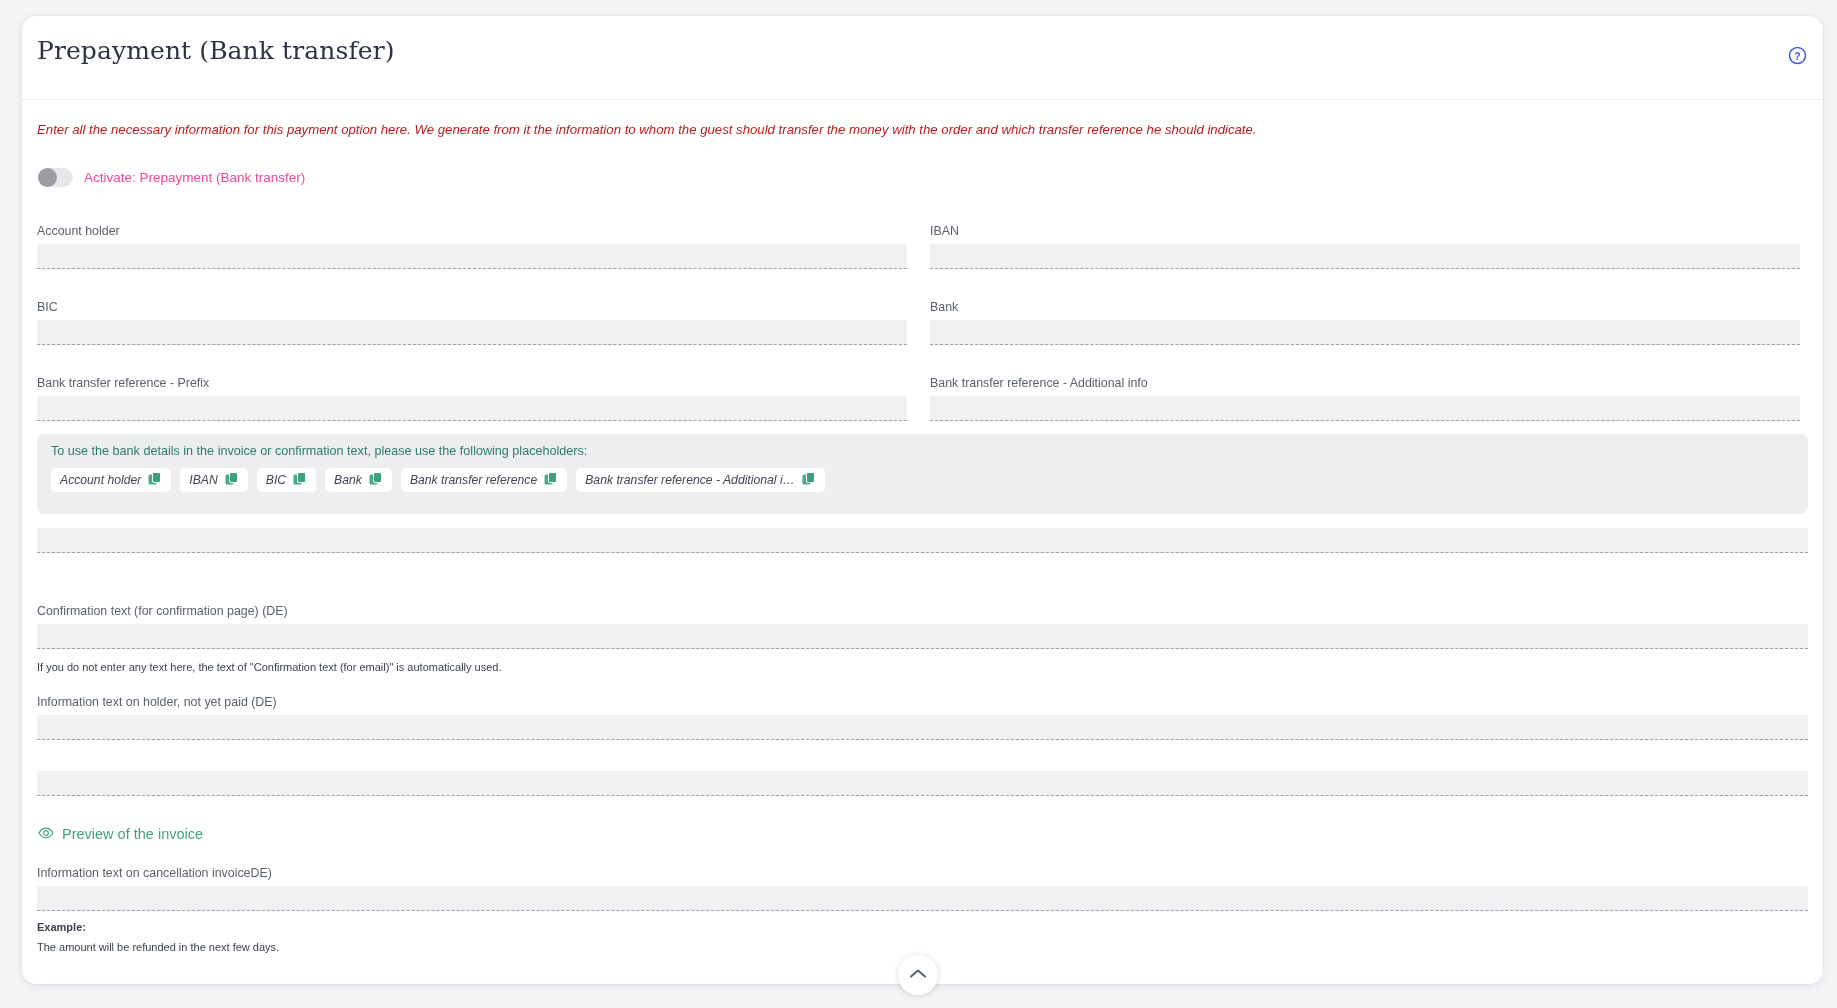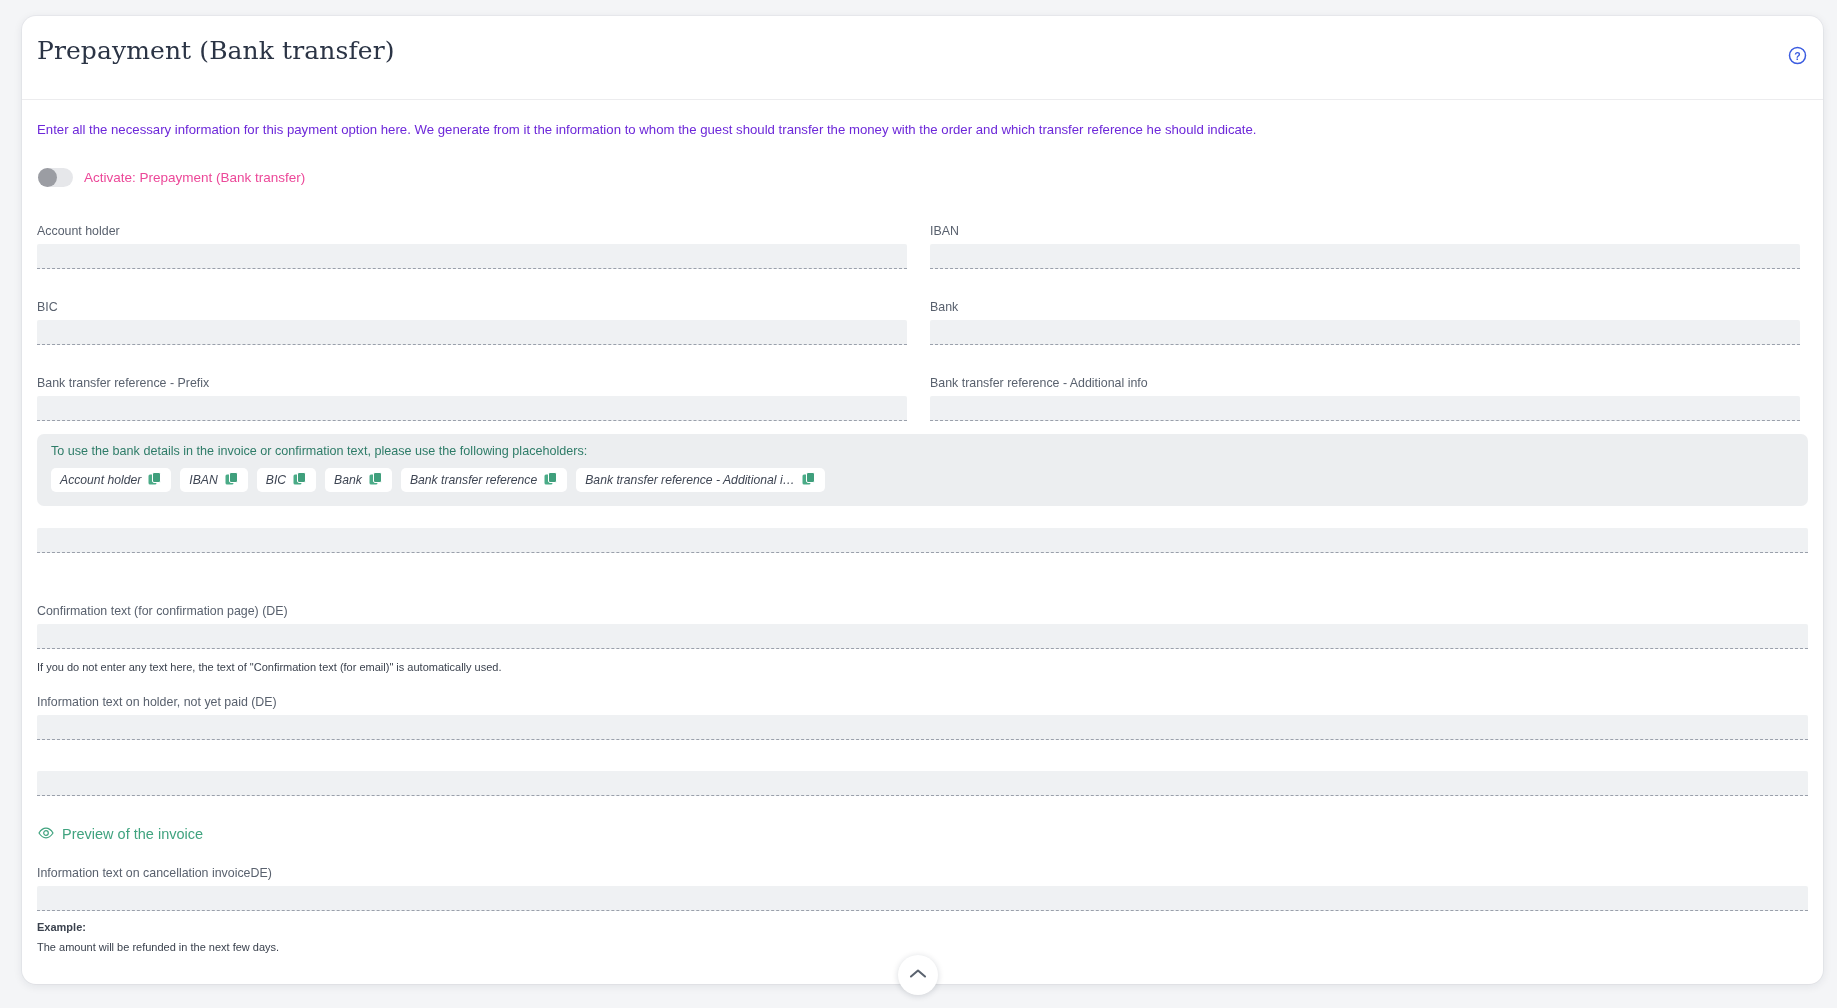--- a/index.html
+++ b/index.html
@@ -49,22 +49,23 @@
     left: 0; right: 0; top: 83px;
     height: 1px;
     background: #ececee;
   }
 
   
   .intro {
     position: absolute;
     left: 15px; top: 106px;
     font-size: 13.2px;
-    color: #6d28d9;
-    white-space: nowrap;
+    color: #b91c1c;
+    white-space: nowrap;
+    font-style: italic;
   }
 
   
   .toggle-row {
     position: absolute;
     left: 16px; top: 152px;
     display: flex; align-items: center;
     gap: 11px;
   }
   .switch {
@@ -108,21 +109,21 @@
     font-size: 13px;
     color: #2b3445;
     padding: 0 8px;
     display: block;
   }
 
   
   .ph-box {
     position: absolute;
     left: 15px; top: 418px;
-    width: 1771px; height: 72px;
+    width: 1771px; height: 80px;
     background: #eceef0;
     border-radius: 7px;
   }
   .ph-title {
     position: absolute;
     left: 14px; top: 10px;
     font-size: 12.6px;
     color: #2e7c68;
     white-space: nowrap;
   }

